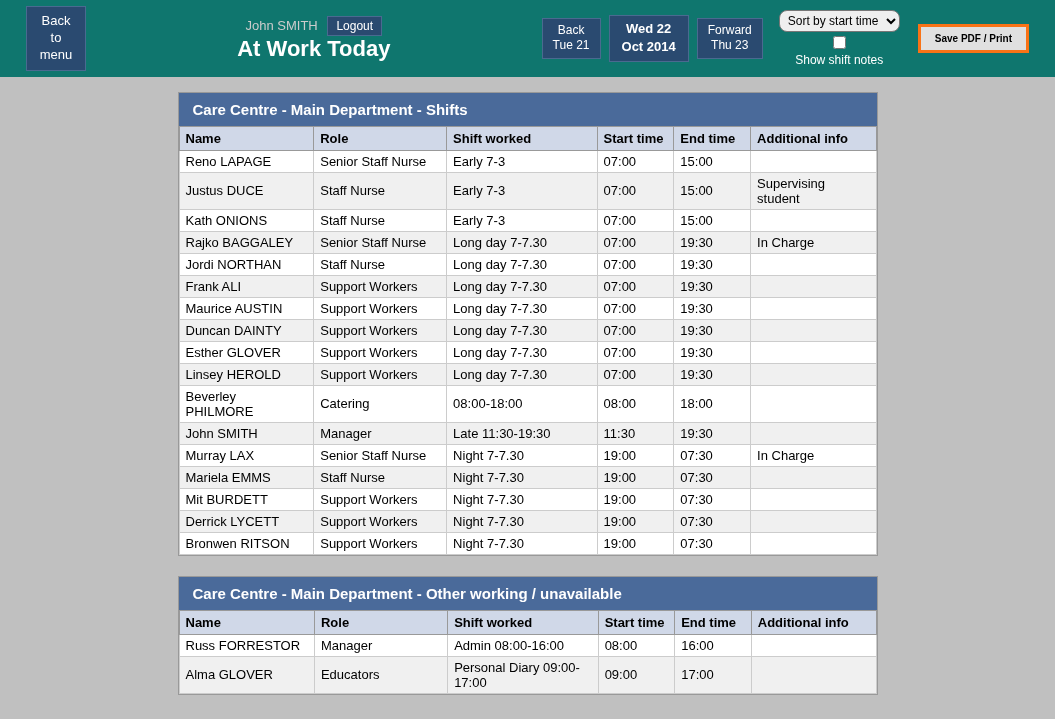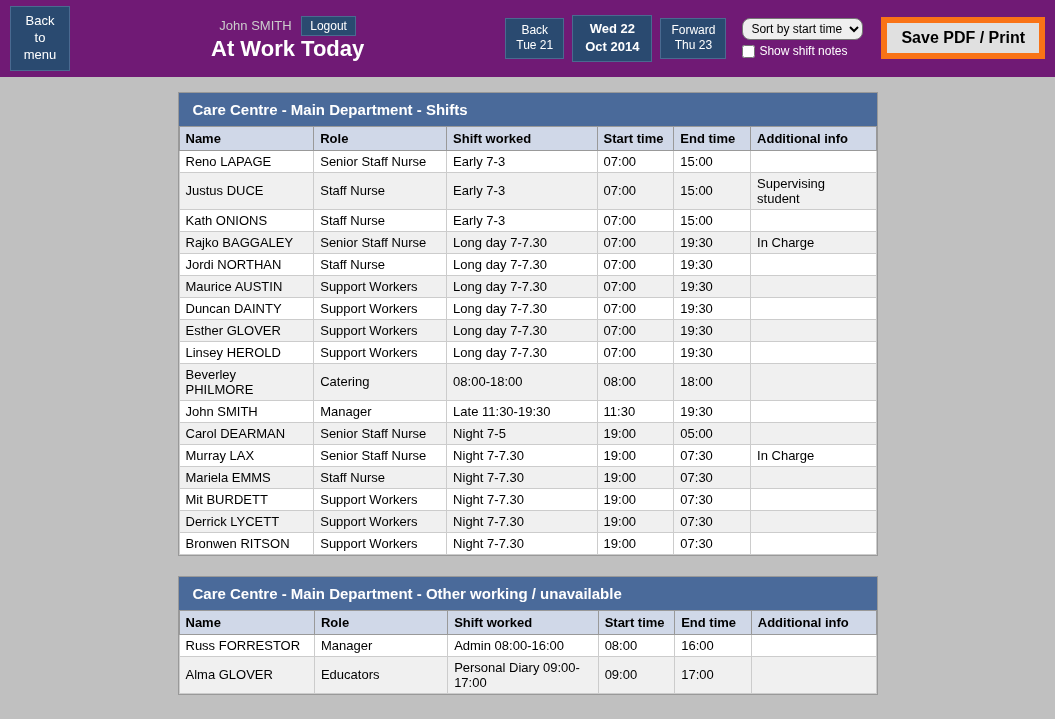--- a/index.html
+++ b/index.html
@@ -1,24 +1,24 @@
 <!DOCTYPE html>
 <html><head>
   <meta charset="utf-8">
   <style>
     * { box-sizing: border-box; margin: 0; padding: 0; }
     body { font-family: Arial, sans-serif; font-size: 13px; background: #c0c0c0; }
 
     
     #header {
-      background: #701a75;
+      background: #0f766e;
       color: white;
       display: flex;
       align-items: center;
-      padding: 6px 10px;
+      padding: 6px 26px;
       gap: 8px;
       min-height: 68px;
     }
     #back-to-menu-button {
       background: #2a4a70;
       color: white;
       border: 1px solid #4a6a90;
       padding: 6px 10px;
       cursor: pointer;
       font-size: 13px;
@@ -85,28 +85,29 @@
       padding: 2px 4px;
       cursor: pointer;
       border-radius: 8px;
     }
     #shift-notes-row {
       display: flex;
       align-items: center;
       gap: 4px;
       color: white;
       font-size: 12px;
+      flex-direction: column;
     }
     #save-pdf-button {
       background: #e0e0e0;
       color: #000;
-      border: 6px solid #f97316;
+      border: 3px solid #f97316;
       padding: 6px 14px;
       cursor: pointer;
-      font-size: 16px;
+      font-size: 10px;
       font-weight: bold;
       margin-left: 10px;
     }
 
     
     #main-content {
       padding: 15px 20px;
     }
 
     
@@ -246,20 +247,28 @@
           </tr>
           <tr>
             <td class="col-name">Jordi NORTHAN</td>
             <td class="col-role">Staff Nurse</td>
             <td class="col-shift">Long day 7-7.30</td>
             <td class="col-start">07:00</td>
             <td class="col-end">19:30</td>
             <td class="col-info"></td>
           </tr>
           <tr>
+            <td class="col-name">Frank ALI</td>
+            <td class="col-role">Support Workers</td>
+            <td class="col-shift">Long day 7-7.30</td>
+            <td class="col-start">07:00</td>
+            <td class="col-end">19:30</td>
+            <td class="col-info"></td>
+          </tr>
+          <tr>
             <td class="col-name">Maurice AUSTIN</td>
             <td class="col-role">Support Workers</td>
             <td class="col-shift">Long day 7-7.30</td>
             <td class="col-start">07:00</td>
             <td class="col-end">19:30</td>
             <td class="col-info"></td>
           </tr>
           <tr>
             <td class="col-name">Duncan DAINTY</td>
             <td class="col-role">Support Workers</td>
@@ -291,28 +300,20 @@
             <td class="col-start">08:00</td>
             <td class="col-end">18:00</td>
             <td class="col-info"></td>
           </tr>
           <tr>
             <td class="col-name">John SMITH</td>
             <td class="col-role">Manager</td>
             <td class="col-shift">Late 11:30-19:30</td>
             <td class="col-start">11:30</td>
             <td class="col-end">19:30</td>
-            <td class="col-info"></td>
-          </tr>
-          <tr>
-            <td class="col-name">Carol DEARMAN</td>
-            <td class="col-role">Senior Staff Nurse</td>
-            <td class="col-shift">Night 7-5</td>
-            <td class="col-start">19:00</td>
-            <td class="col-end">05:00</td>
             <td class="col-info"></td>
           </tr>
           <tr>
             <td class="col-name">Murray LAX</td>
             <td class="col-role">Senior Staff Nurse</td>
             <td class="col-shift">Night 7-7.30</td>
             <td class="col-start">19:00</td>
             <td class="col-end">07:30</td>
             <td class="col-info">In Charge</td>
           </tr>

